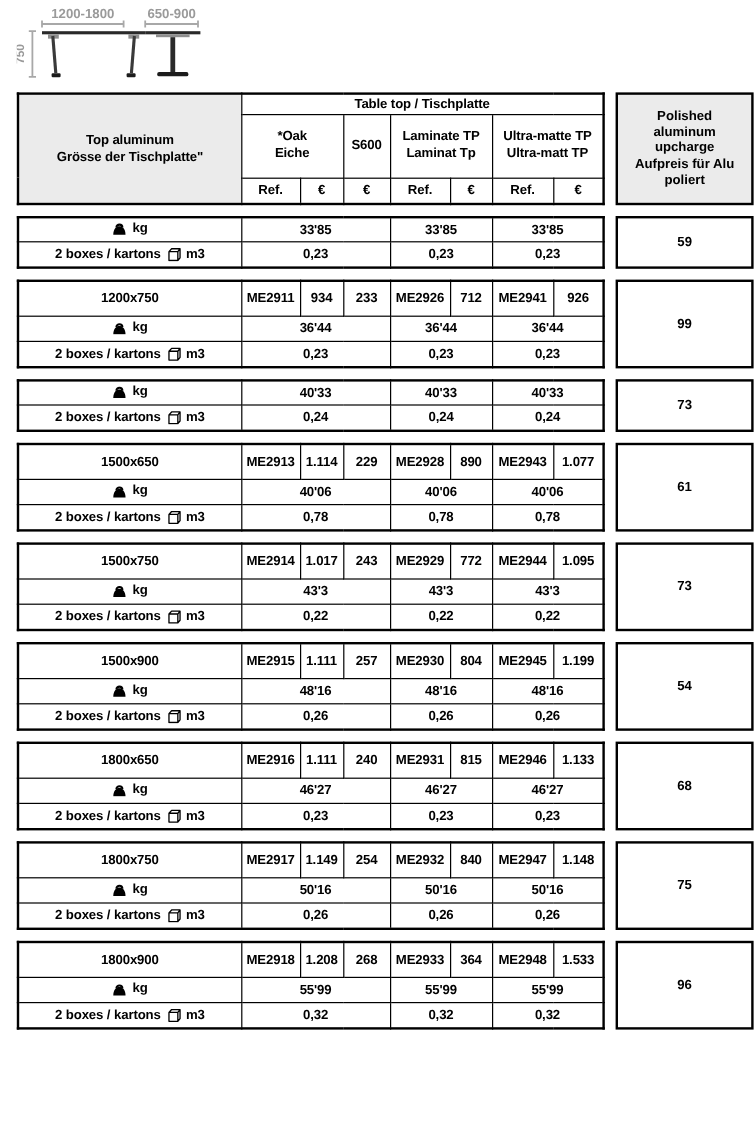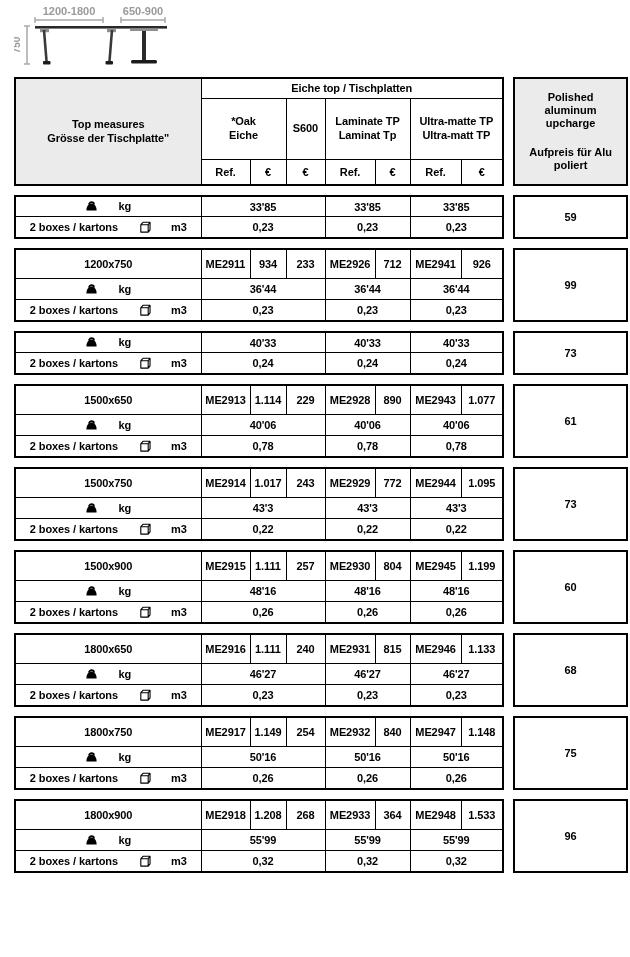--- a/index.html
+++ b/index.html
@@ -32,33 +32,33 @@
 
   .gray{background:#ebebeb;}
   .hr1{height:17px;} .hr2{height:52px;} .hr3{height:21px;}
   .r1{height:30px;} .r2{height:21px;} .r3{height:21px;margin-left:36px;}
 
   td.ref{letter-spacing:-0.35px;}
   .grp .l1,.grp .l2{line-height:1.25;}
   .l2:empty{display:none;}
   td.measures div{line-height:1.3;}
 
-  .lblwrap{display:inline-flex;align-items:center;gap:20px;justify-content:center;}
+  .lblwrap{display:inline-flex;align-items:center;gap:4px;justify-content:center;}
   .lblwrap svg{display:block;}
 
   
   .up{
     width:115px;box-sizing:border-box;margin-left:9px;
     border:2px solid #000;
     display:flex;align-items:center;justify-content:center;
     font-size:11px;text-align:center;
   }
   .up.hdr{background:#ebebeb;flex-direction:column;padding:12px 8px;}
   .up.hdr .en,.up.hdr .de{line-height:1.18;}
-  .up.hdr .de{margin-top:16px;}
+  .up.hdr .de{margin-top:1px;}
 </style>
 </head>
 <body>
 
 <div class="page">
 
   <svg class="diagram" width="184" height="64" viewBox="0 0 184 64">
     <g fill="#9a9a9a" font-size="11" font-weight="bold" font-family="Liberation Sans, sans-serif">
       <text x="55" y="11" text-anchor="middle">1200-1800</text>
       <text x="129" y="11" text-anchor="middle">650-900</text>
@@ -103,24 +103,24 @@
           <col class="c-eur1">
           <col class="c-eur2">
         <col class="c-ref2">
           <col class="c-eur3">
           <col class="c-ref3">
           <col class="c-eur4">
       </colgroup>
       <tbody>
           <tr class="hr1">
         <td class="gray measures" rowspan="3">
-          <div>Top measures</div>
+          <div>Top aluminum</div>
           <div>Grösse der Tischplatte"</div>
         </td>
-        <td colspan="7">Eiche top  / Tischplatten</td>
+        <td colspan="7">Table top  / Tischplatte</td>
       </tr>
       <tr class="hr2">
         <td class="grp" colspan="2">
           <div class="l1">*Oak</div>
           <div class="l2">Eiche</div>
         </td>
         <td class="grp">
           <div class="l1">S600</div>
 
         </td>
@@ -457,21 +457,21 @@
             </svg>
             <span>m3</span>
           </span>
         </td>
         <td colspan="3">0,26</td>
         <td colspan="2">0,26</td>
         <td colspan="2">0,26</td>
       </tr>
     </tbody>
         </table>
-    <div class="up">60</div>
+    <div class="up">54</div>
   </div>
 
   <div class="band">
     <table class="blk">
       <colgroup>
         <col class="c-size">
             <col class="c-ref1">
             <col class="c-eur1">
             <col class="c-eur2">
         <col class="c-ref2">

